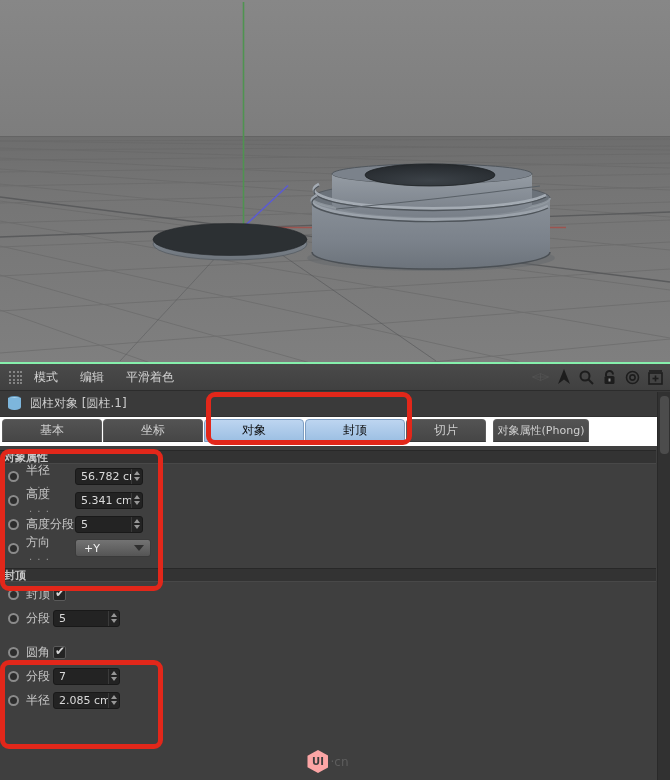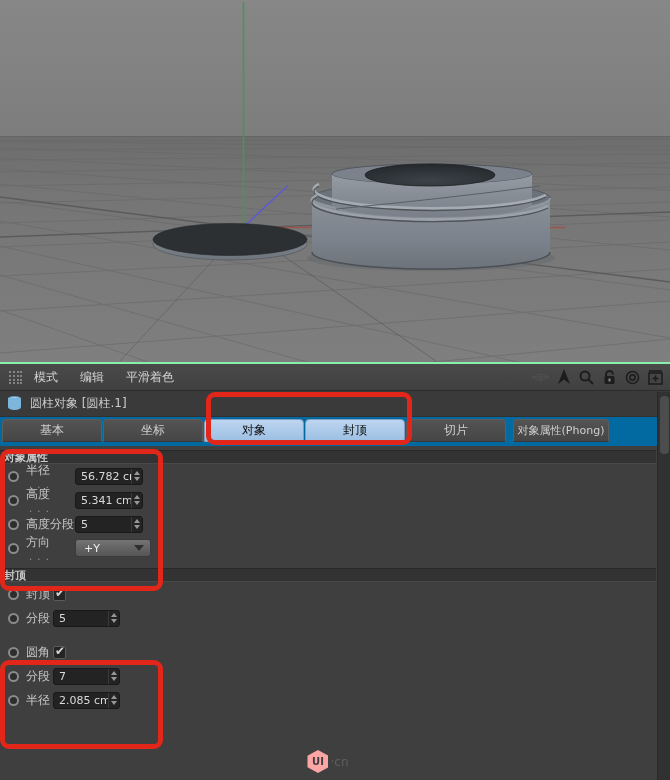--- a/index.html
+++ b/index.html
@@ -17,23 +17,23 @@
   .menubar .menu-item { color:#d2d2d2; font-size:12px; padding:0 11px; cursor:default; }
   .menubar .spacer { flex:1; }
   .mb-icon { width:17px; height:17px; margin-left:6px; display:flex; align-items:center; justify-content:center; }
 
   .objrow { height:26px; background:#3a3a3a; border-bottom:1px solid #313131; display:flex; align-items:center; padding:0 8px; }
   .objrow .title { color:#cccccc; font-size:12px; margin-left:9px; }
   .cyl-icon { width:13px; height:16px; position:relative; }
   .cyl-icon .body { position:absolute; left:0; top:2px; width:13px; height:12px; background:#7db6dc; border-radius:0 0 6px 6px/0 0 3px 3px; }
   .cyl-icon .top { position:absolute; left:0; top:0; width:13px; height:5px; background:#a8d4ef; border-radius:50%; border:1px solid #5f97bd; }
 
-  .tabrow { height:29px; background:#0369a1; display:flex; align-items:flex-start; padding:2px 0 0 2px; }
+  .tabrow { height:29px; background:#ffffff; display:flex; align-items:flex-start; padding:2px 0 0 2px; }
   .tab { height:23px; line-height:21px; text-align:center; font-size:12px; color:#cfcfcf; background:linear-gradient(#535353,#464646); border:1px solid #5d5d5d; border-bottom-color:#383838; border-radius:4px 4px 0 0; margin-right:1px; cursor:pointer; overflow:hidden; white-space:nowrap; }
-  .tab.w100 { width:100px; } .tab.w90 { width:100px; } .tab.w96 { width:96px; font-size:11px; margin-left:6px; }
+  .tab.w100 { width:100px; } .tab.w90 { width:80px; } .tab.w96 { width:96px; font-size:11px; margin-left:6px; }
   .tab.selected { background:linear-gradient(#bdd5f0,#9cbfe3); color:#0a0a0a; border-color:#7e9ec2; }
 
   .content { position:relative; padding-top:4px; }
   .sect { width:656px; height:14px; background:#333333; border-top:1px solid #282828; border-bottom:1px solid #484848; color:#c8c8c8; font-size:11px; font-weight:bold; line-height:13px; padding-left:4px; }
   .row { height:24px; display:flex; align-items:center; padding-left:8px; }
   .kf { width:11px; height:11px; border-radius:50%; border:2px solid #8b8b8b; background:#2d2d2d; flex:0 0 auto; cursor:pointer; }
   .lblwrap { display:flex; margin-left:7px;flex-direction:column; }
   .props .lblwrap { width:49px; } .caps .lblwrap { width:27px; }
   .lbl { color:#c6c6c6; font-size:12px; white-space:nowrap; }
   .dots { color:#9a9a9a; font-size:10px; letter-spacing:1px; margin-left:3px; white-space:nowrap; }

